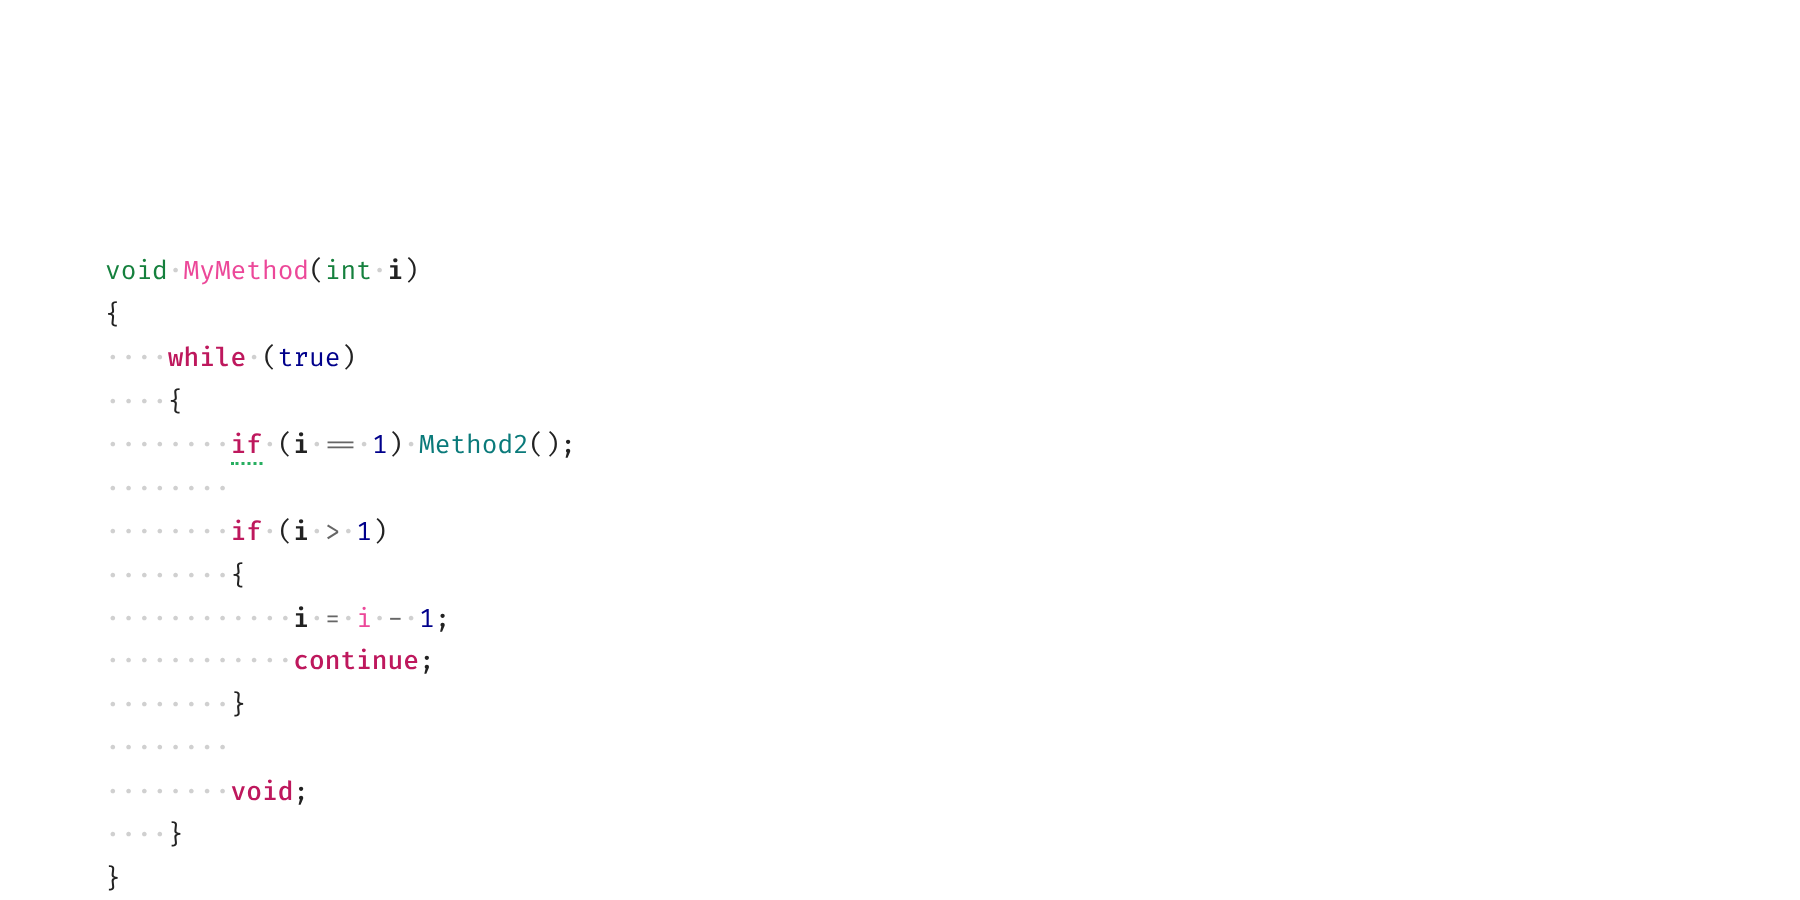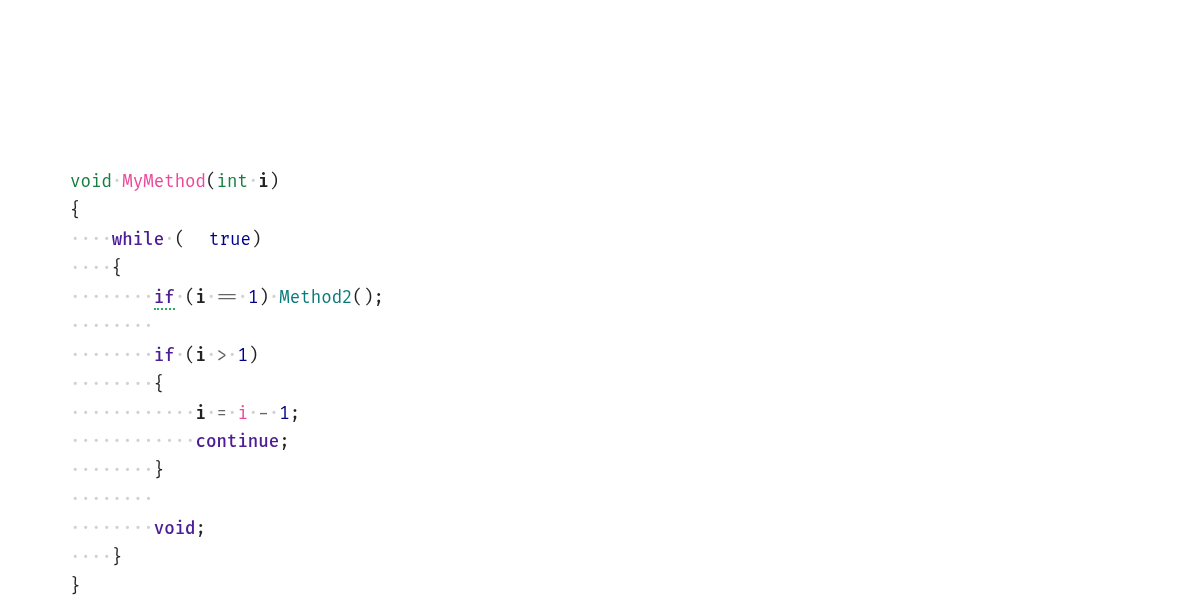--- a/index.html
+++ b/index.html
@@ -7,26 +7,26 @@
     background: #ffffff;
     font-family: "Fira Code", "JetBrains Mono", "Cascadia Code", Consolas, monospace;
     font-size: 17px;
     line-height: 1.7;
     padding: 24px 70px;
     color: #222;
     white-space: pre;
     font-variant-ligatures: normal;
   }
   .kw    { color: #15803d; font-weight: 400; }        
-  .ctrl  { color: #4c1d95; font-weight: 500; }        
+  .ctrl  { color: #be185d; font-weight: 500; }        
   .mtd   { color: #0a7a7a; margin-top: 16px; }                           
   .grey  { color: #ec4899; }                           
   .punc  { color: #222; }                              
   .num   { color: #00008b; }                           
-  .boolc { color: #00008b; margin-left: 24px; }                           
+  .boolc { color: #00008b; }                           
   .var   { color: #222; font-weight: 600; }                           
   .ws    { color: #d0d0d0; }                           
   .op    { color: #666; }                              
   .hint-underline {
     border-bottom: 2px dotted #27ae60;
     padding-bottom: 0px;
   }
   .code-container { position: relative; }
   pre { font-family: inherit; }
 </style>

